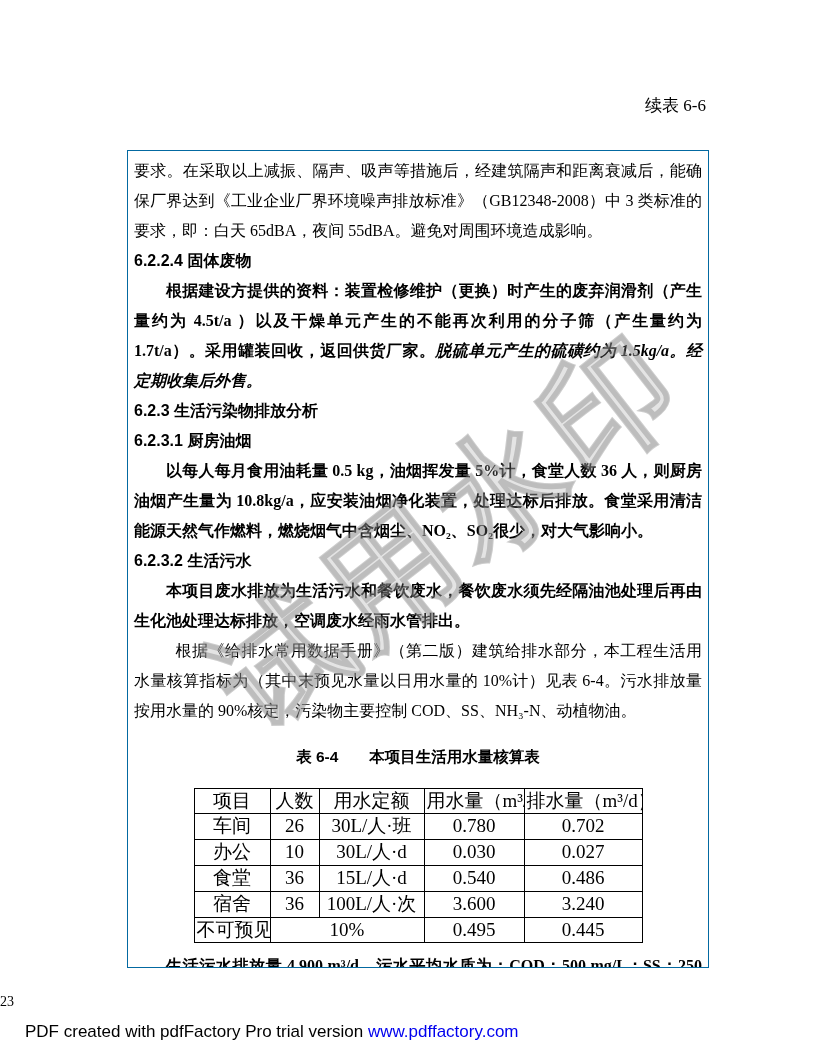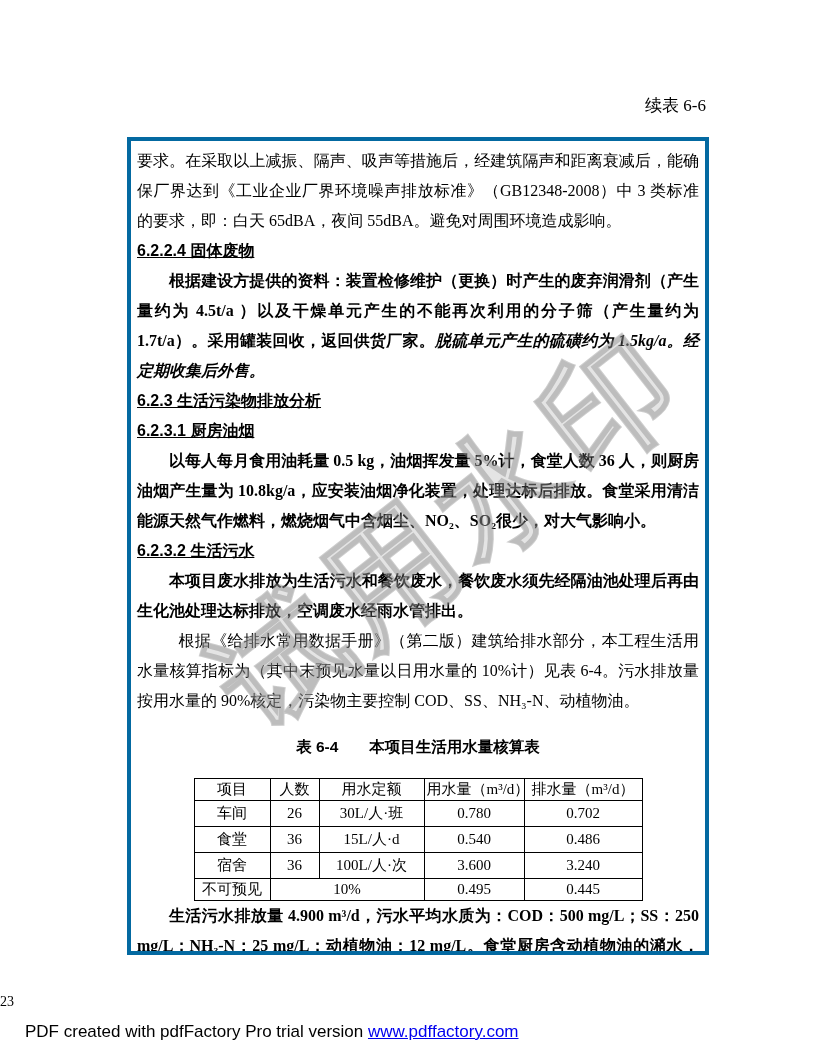--- a/index.html
+++ b/index.html
@@ -25,56 +25,55 @@
     font-family:"Liberation Sans","DejaVu Sans",sans-serif;
     letter-spacing:10px;
     color:rgba(150,150,150,0.26);
     -webkit-text-stroke:2px rgba(130,130,130,0.40);
     white-space:nowrap;
     pointer-events:none;
     z-index:5;
   }
   .content-box{
     position:absolute;
-    left:127px;top:137px;
+    left:127px;top:150px;
     width:582px;height:818px;
     box-sizing:border-box;
-    border:4px solid #0369a1;
+    border:1px solid #0369a1;
     padding:5px 6px;
     font-size:16px;
     line-height:30px;
     overflow:hidden;
   }
   .para{
     margin:0;
     text-align:justify;
   }
   .indent{text-indent:2em;font-weight:bold;}
   .indent-lg{text-indent:2.6em;}
   .heading{
     margin:0;
     font-weight:bold;
     font-family:"Liberation Sans","DejaVu Sans",sans-serif;
     text-align:left;
-    text-decoration:underline;
   }
   .italic-seg{font-style:italic;}
   .table-title{
     margin:16px;
     text-align:center;
     font-weight:bold;
     font-family:"Liberation Sans","DejaVu Sans",sans-serif;
     font-size:15.5px;
   }
   table.data-table{
     border-collapse:collapse;
     table-layout:fixed;
     width:448px;
-    margin:0 auto;
-    font-size:15px;
+    margin:8px auto;
+    font-size:19px;
   }
   table.data-table th,
   table.data-table td{
     border:1px solid #000;
     text-align:center;
     vertical-align:middle;
     padding:0 2px;
     font-weight:normal;
     line-height:1.25;
     overflow:hidden;
@@ -92,21 +91,20 @@
   .footer{
     position:absolute;
     top:1022px;left:25px;
     font-family:"Liberation Sans","DejaVu Sans",sans-serif;
     font-size:17px;
     color:#000;
     white-space:nowrap;
   }
   .footer a{
     color:#0000ee;
-    text-decoration:underline;
     cursor:pointer;
   }
 </style>
 </head>
 <body>
 
 <div class="page">
 
   <div class="header-right">续表 6-6</div>
 
@@ -153,20 +151,27 @@
       </thead>
       <tbody>
         <tr class="tall">
           <td>车间</td>
           <td>26</td>
           <td>30L/人·班</td>
           <td>0.780</td>
           <td>0.702</td>
         </tr>
         <tr class="tall">
+          <td>办公</td>
+          <td>10</td>
+          <td>30L/人·d</td>
+          <td>0.030</td>
+          <td>0.027</td>
+        </tr>
+        <tr class="tall">
           <td>食堂</td>
           <td>36</td>
           <td>15L/人·d</td>
           <td>0.540</td>
           <td>0.486</td>
         </tr>
         <tr class="tall">
           <td>宿舍</td>
           <td>36</td>
           <td>100L/人·次</td>

